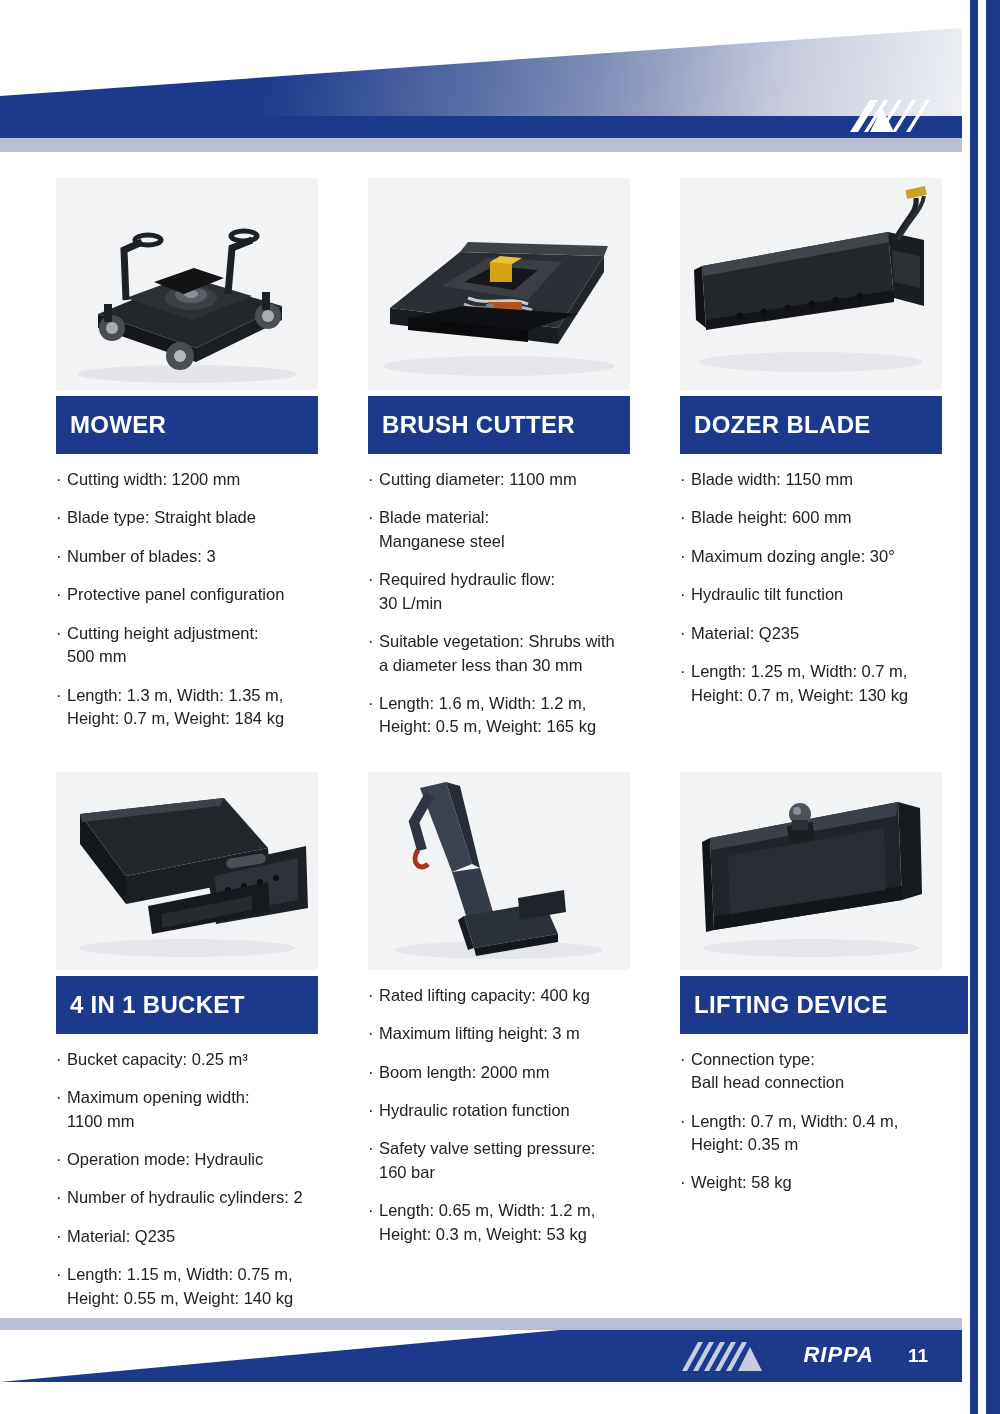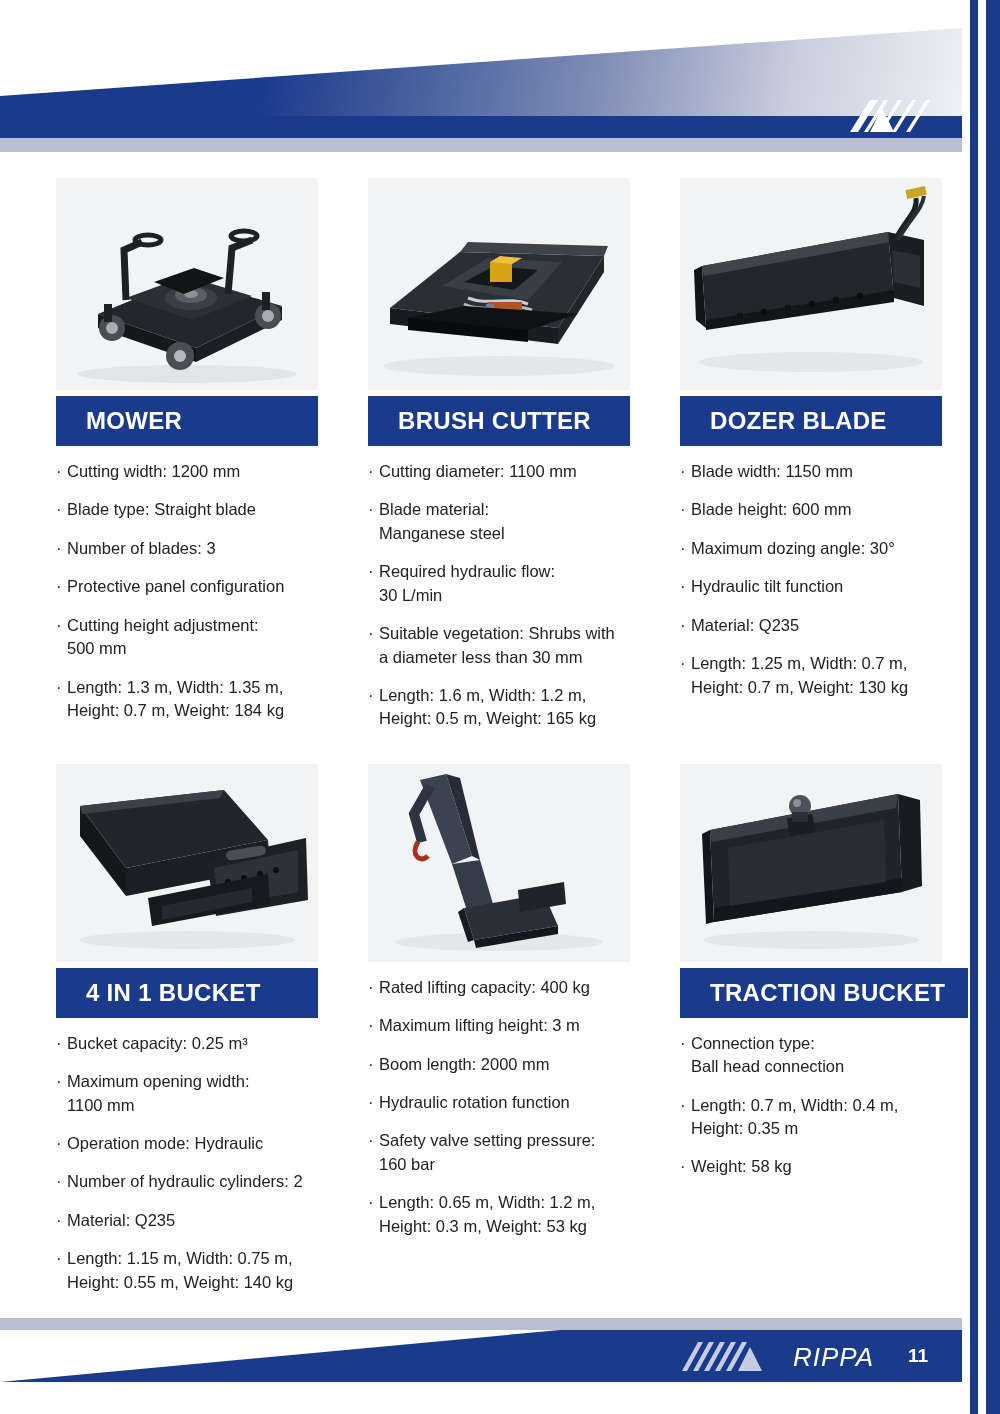--- a/index.html
+++ b/index.html
@@ -85,25 +85,25 @@
 
   .photo {
     width: 262px; height: 212px;
     background: #f2f3f5;
     position: relative;
     overflow: hidden;
   }
   .photo svg { display: block; }
 
   .title-bar {
-    height: 50px;
+    height: 58px;
     background: #1b3a8c;
     display: flex;
     align-items: center;
-    padding-left: 30px;
+    padding-left: 14px;
     margin-top: 6px;
   }
   .title-bar.overflow { width: 288px; }
   .title-bar .title {
     color: #ffffff;
     font-size: 24px;
     font-weight: bold;
     letter-spacing: 0.3px;
     white-space: nowrap;
   }
@@ -152,22 +152,22 @@
     position: absolute;
     top: 12px; left: 0;
     width: 962px; height: 52px;
     background: #ffffff;
     clip-path: polygon(0 0, 560px 0, 0 52px);
   }
   .footer .brand {
     position: absolute;
     top: 24px; right: 88px;
     color: #ffffff;
-    font-size: 26px;
-    font-weight: normal;
+    font-size: 22px;
+    font-weight: bold;
     letter-spacing: 1px;
     font-style: italic;
   }
   .footer .pagenum {
     position: absolute;
     top: 27px; right: 34px;
     color: #ffffff;
     font-size: 19px;
     font-weight: bold;
   }
@@ -512,21 +512,21 @@
           <circle cx="120" cy="42" r="11" fill="#4c525a"></circle>
           <circle cx="117" cy="39" r="4" fill="#8a9099"></circle>
           <rect x="112" y="48" width="16" height="10" fill="#2b3037"></rect>
 
           <polygon points="218,30 240,36 242,122 222,128" fill="#171a1e"></polygon>
 
           <polygon points="30,66 22,70 26,160 34,158" fill="#12151a"></polygon>
         </svg>
       </div>
       <div class="title-bar overflow">
-        <span class="title">TRACTION BUCKET</span>
+        <span class="title">LIFTING DEVICE</span>
       </div>
       <div class="specs">
         <div class="spec">
             <span class="dot">·</span>
             <span class="txt">Connection type:<br>Ball head connection</span>
           </div>
         <div class="spec">
             <span class="dot">·</span>
             <span class="txt">Length: 0.7 m, Width: 0.4 m,<br>Height: 0.35 m</span>
           </div>

